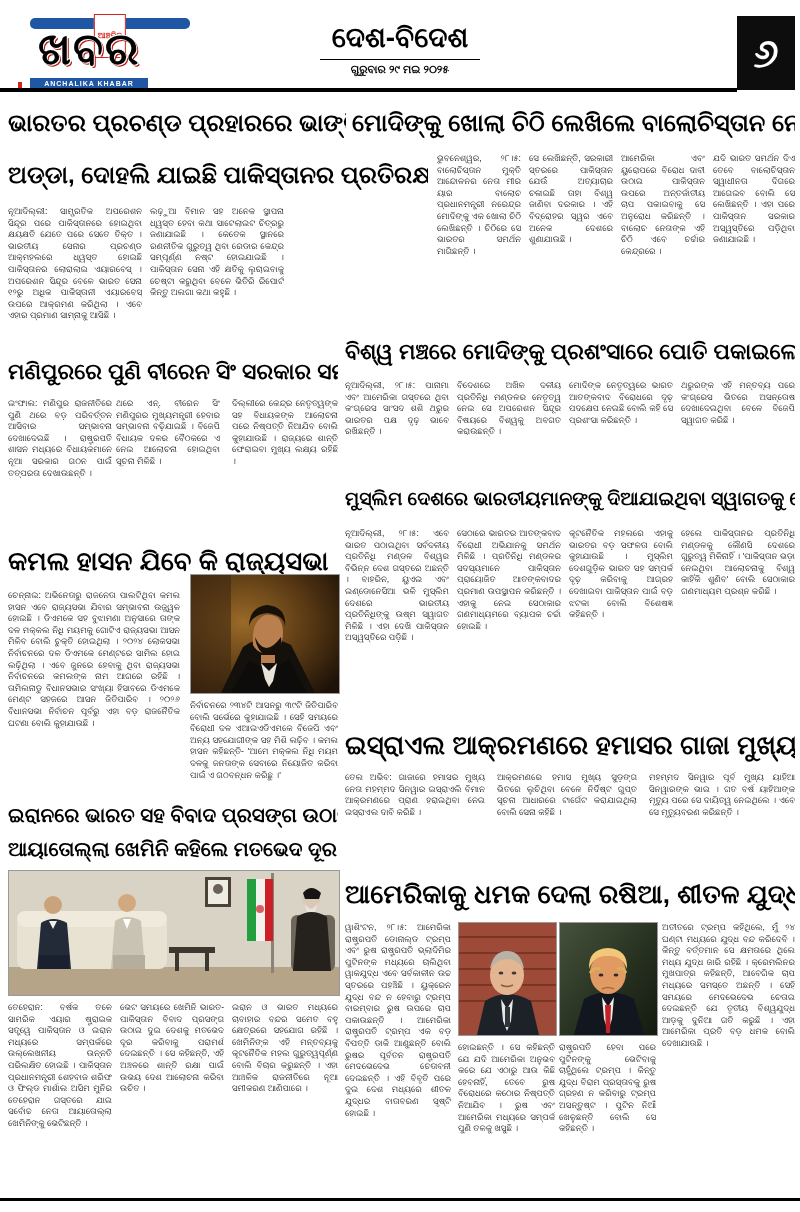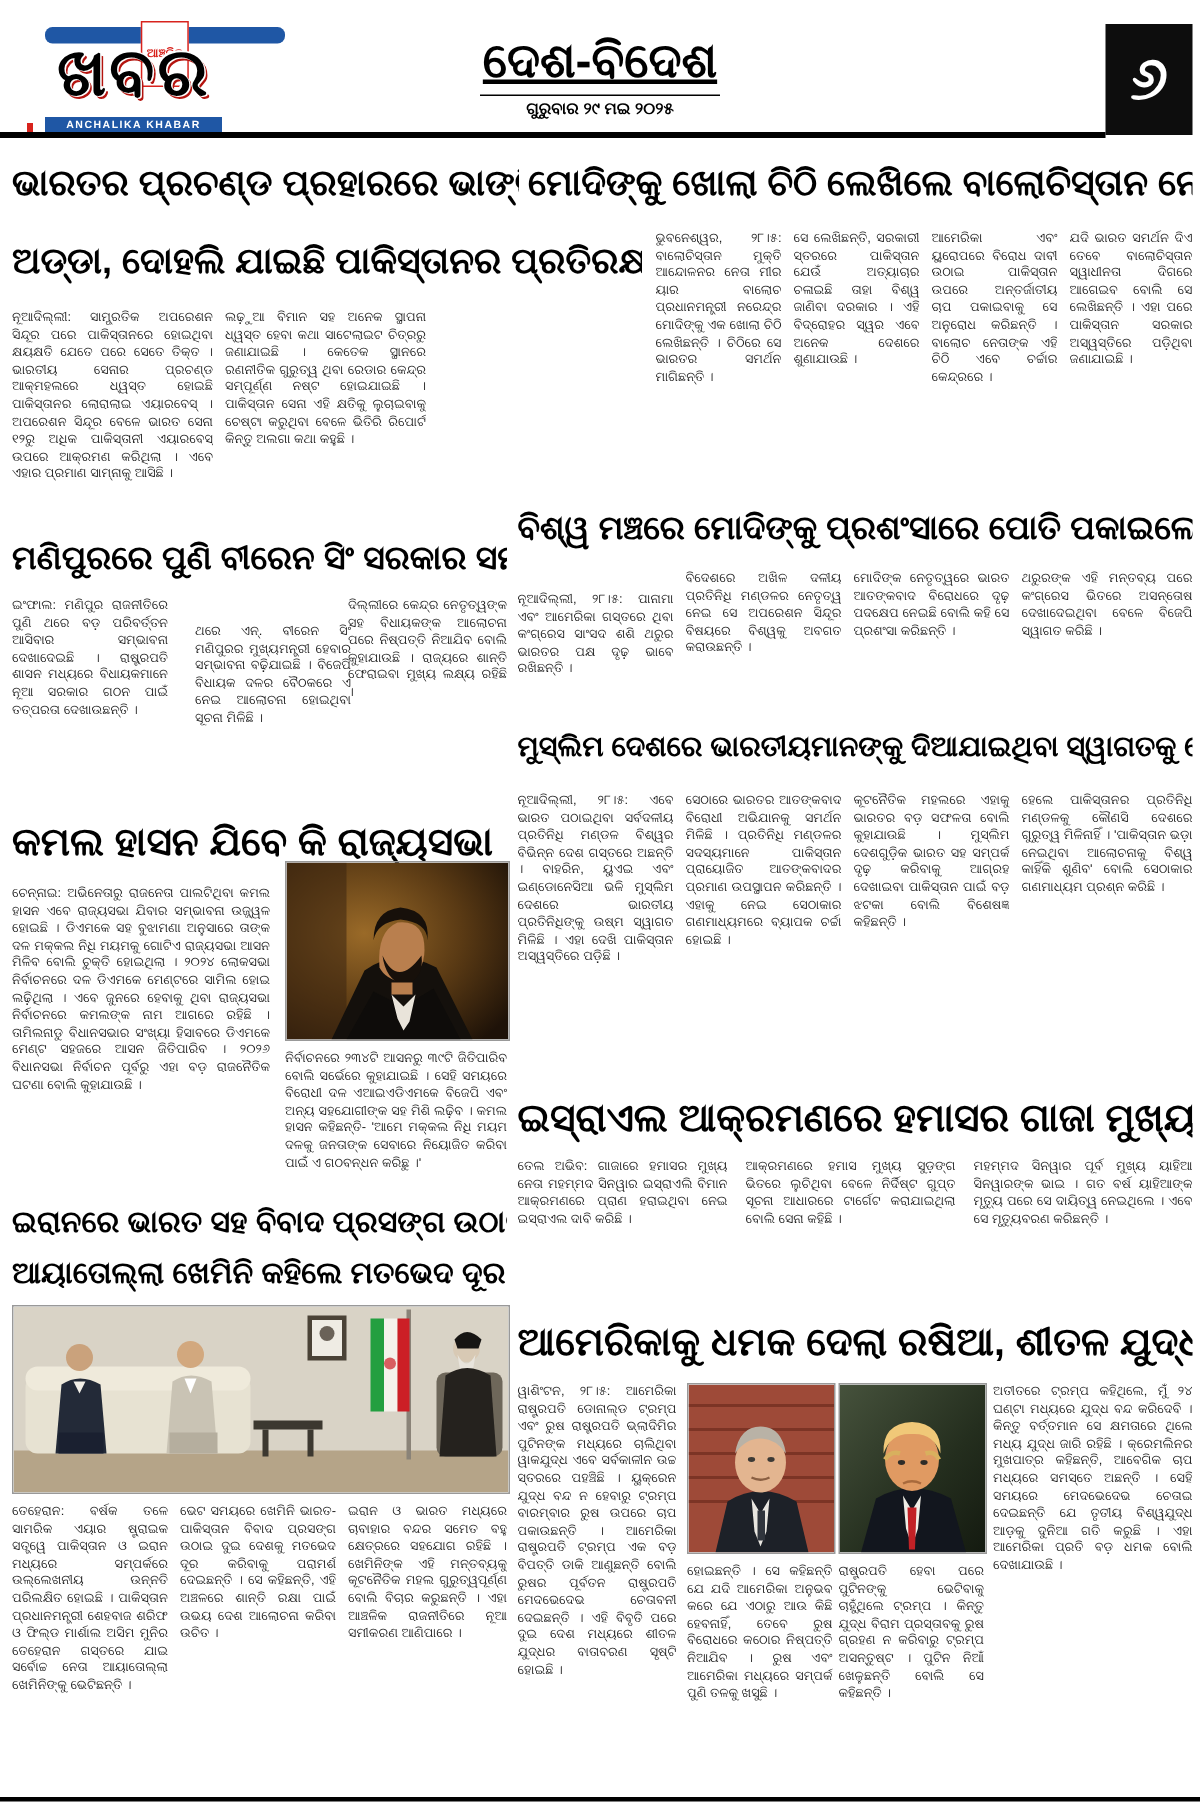--- a/index.html
+++ b/index.html
@@ -9,21 +9,21 @@
   
   .logo-bar{background:#1f57a5;height:11px;border-radius:5px;}
   .logo-tag{position:absolute;top:-4px;left:50%;transform:translateX(-50%);
             background:#fff;color:#d8231d;font-size:8px;font-weight:bold;
             padding:16px 3px;line-height:10px;border:1px solid #d8231d;}
   .logo-main{color:#000000;font-weight:bold;font-size:44px;line-height:46px;
              text-shadow:1px 1px 0 #fff,-1px -1px 0 #fff,2px 2px 0 #b4140f;
              letter-spacing:2px;white-space:nowrap;}
   .logo-sub{background:#1f57a5;color:#fff;font-size:7px;font-weight:bold;
             letter-spacing:1px;text-align:center;line-height:12px;height:12px;}
-  .sec-title{font-size:32px;font-weight:bold;color:#000;text-align:center;white-space:nowrap;text-decoration:underline;}
+  .sec-title{font-size:28px;font-weight:bold;color:#000;text-align:center;white-space:nowrap;}
   .sec-underline{height:1px;background:#000;}
   .sec-date{font-size:11px;font-weight:bold;text-align:center;color:#000;white-space:nowrap;}
   .page-box{background:#0d0d0d;color:#fff;text-align:center;}
   .page-num{font-size:40px;font-weight:bold;line-height:74px;}
   .rule{background:#000;}
   
   .hl{font-weight:bold;color:#000;white-space:nowrap;overflow:hidden;}
   .hl-24{font-size:24px;line-height:34px;}
   .hl-22{font-size:22px;line-height:32px;}
   .hl-20{font-size:19px;line-height:30px;}
@@ -68,25 +68,25 @@
   <div class="col abs" style="left:8px;top:206px;width:134px;height:128px;">ନୂଆଦିଲ୍ଲୀ: ସାମ୍ପ୍ରତିକ ଅପରେଶନ ସିନ୍ଦୂର ପରେ ପାକିସ୍ତାନରେ ହୋଇଥିବା କ୍ଷୟକ୍ଷତି ଯେତେ ପରେ ସେତେ ତିକ୍ତ । ଭାରତୀୟ ସେନାର ପ୍ରଚଣ୍ଡ ଆକ୍ମହଲରେ ଧ୍ୱସ୍ତ ହୋଇଛି ପାକିସ୍ତାନର ଲୋରାଲାଇ ଏୟାରବେସ୍ । ଅପରେଶନ ସିନ୍ଦୂର ବେଳେ ଭାରତ ସେନା ୧୨ରୁ ଅଧିକ ପାକିସ୍ତାନୀ ଏୟାରବେସ୍ ଉପରେ ଆକ୍ରମଣ କରିଥିଲା । ଏବେ ଏହାର ପ୍ରମାଣ ସାମ୍ନାକୁ ଆସିଛି ।</div>
   <div class="col abs" style="left:150px;top:206px;width:134px;height:128px;">ଲଢ଼ୁଆ ବିମାନ ସହ ଅନେକ ସ୍ଥାପନା ଧ୍ୱସ୍ତ ହେବା କଥା ସାଟେଲାଇଟ ଚିତ୍ରରୁ ଜଣାଯାଇଛି । କେତେକ ସ୍ଥାନରେ ରଣନୀତିକ ଗୁରୁତ୍ୱ ଥିବା ରେଡାର କେନ୍ଦ୍ର ସମ୍ପୂର୍ଣ୍ଣ ନଷ୍ଟ ହୋଇଯାଇଛି । ପାକିସ୍ତାନ ସେନା ଏହି କ୍ଷତିକୁ ଲୁଚାଇବାକୁ ଚେଷ୍ଟା କରୁଥିବା ବେଳେ ଭିତିରି ରିପୋର୍ଟ କିନ୍ତୁ ଅଲଗା କଥା କହୁଛି ।</div>
 
   <div class="col abs" style="left:437px;top:153px;width:84px;height:180px;">ଭୁବନେଶ୍ୱର, ୨୮।୫: ବାଲୋଚିସ୍ତାନ ମୁକ୍ତି ଆନ୍ଦୋଳନର ନେତା ମୀର ୟାର ବାଲୋଚ ପ୍ରଧାନମନ୍ତ୍ରୀ ନରେନ୍ଦ୍ର ମୋଦିଙ୍କୁ ଏକ ଖୋଲା ଚିଠି ଲେଖିଛନ୍ତି । ଚିଠିରେ ସେ ଭାରତର ସମର୍ଥନ ମାଗିଛନ୍ତି ।</div>
   <div class="col abs" style="left:529px;top:153px;width:84px;height:180px;">ସେ ଲେଖିଛନ୍ତି, ସରକାରୀ ସ୍ତରରେ ପାକିସ୍ତାନ ଯେଉଁ ଅତ୍ୟାଚାର ଚଳାଇଛି ତାହା ବିଶ୍ୱ ଜାଣିବା ଦରକାର । ଏହି ବିଦ୍ରୋହର ସ୍ୱର ଏବେ ଅନେକ ଦେଶରେ ଶୁଣାଯାଉଛି ।</div>
   <div class="col abs" style="left:621px;top:153px;width:84px;height:180px;">ଆମେରିକା ଏବଂ ୟୁରୋପରେ ବିରୋଧ ଦାବୀ ଉଠାଇ ପାକିସ୍ତାନ ଉପରେ ଅନ୍ତର୍ଜାତୀୟ ଚାପ ପକାଇବାକୁ ସେ ଅନୁରୋଧ କରିଛନ୍ତି । ବାଲୋଚ ନେତାଙ୍କ ଏହି ଚିଠି ଏବେ ଚର୍ଚ୍ଚାର କେନ୍ଦ୍ରରେ ।</div>
   <div class="col abs" style="left:713px;top:153px;width:82px;height:180px;">ଯଦି ଭାରତ ସମର୍ଥନ ଦିଏ ତେବେ ବାଲୋଚିସ୍ତାନ ସ୍ୱାଧୀନତା ଦିଗରେ ଆଗେଇବ ବୋଲି ସେ ଲେଖିଛନ୍ତି । ଏହା ପରେ ପାକିସ୍ତାନ ସରକାର ଅସ୍ୱସ୍ତିରେ ପଡ଼ିଥିବା ଜଣାଯାଇଛି ।</div>
 
   <div class="hl hl-22 abs" style="left:8px;top:356px;width:330px;">ମଣିପୁରରେ ପୁଣି ବୀରେନ ସିଂ ସରକାର ସମ୍ଭାବନା !</div>
   <div class="col abs" style="left:8px;top:398px;width:104px;height:138px;">ଇଂଫାଲ: ମଣିପୁର ରାଜନୀତିରେ ପୁଣି ଥରେ ବଡ଼ ପରିବର୍ତ୍ତନ ଆସିବାର ସମ୍ଭାବନା ଦେଖାଦେଇଛି । ରାଷ୍ଟ୍ରପତି ଶାସନ ମଧ୍ୟରେ ବିଧାୟକମାନେ ନୂଆ ସରକାର ଗଠନ ପାଇଁ ତତ୍ପରତା ଦେଖାଉଛନ୍ତି ।</div>
-  <div class="col abs" style="left:130px;top:398px;width:104px;height:138px;margin-top:17px;">ଥରେ ଏନ୍. ବୀରେନ ସିଂ ମଣିପୁରର ମୁଖ୍ୟମନ୍ତ୍ରୀ ହେବାର ସମ୍ଭାବନା ବଢ଼ିଯାଇଛି । ବିଜେପି ବିଧାୟକ ଦଳର ବୈଠକରେ ଏ ନେଇ ଆଲୋଚନା ହୋଇଥିବା ସୂଚନା ମିଳିଛି ।</div>
+  <div class="col abs" style="left:116px;top:398px;width:104px;height:138px;">ଥରେ ଏନ୍. ବୀରେନ ସିଂ ମଣିପୁରର ମୁଖ୍ୟମନ୍ତ୍ରୀ ହେବାର ସମ୍ଭାବନା ବଢ଼ିଯାଇଛି । ବିଜେପି ବିଧାୟକ ଦଳର ବୈଠକରେ ଏ ନେଇ ଆଲୋଚନା ହୋଇଥିବା ସୂଚନା ମିଳିଛି ।</div>
   <div class="col abs" style="left:232px;top:398px;width:106px;height:138px;">ଦିଲ୍ଲୀରେ କେନ୍ଦ୍ର ନେତୃତ୍ୱଙ୍କ ସହ ବିଧାୟକଙ୍କ ଆଲୋଚନା ପରେ ନିଷ୍ପତ୍ତି ନିଆଯିବ ବୋଲି କୁହାଯାଉଛି । ରାଜ୍ୟରେ ଶାନ୍ତି ଫେରାଇବା ମୁଖ୍ୟ ଲକ୍ଷ୍ୟ ରହିଛି ।</div>
 
   <div class="hl hl-22 abs" style="left:345px;top:336px;width:450px;">ବିଶ୍ୱ ମଞ୍ଚରେ ମୋଦିଙ୍କୁ ପ୍ରଶଂସାରେ ପୋତି ପକାଇଲେ ଶଶି ଥରୁର</div>
-  <div class="col abs" style="left:345px;top:380px;width:104px;height:96px;margin-top:14px;">ନୂଆଦିଲ୍ଲୀ, ୨୮।୫: ପାନାମା ଏବଂ ଆମେରିକା ଗସ୍ତରେ ଥିବା କଂଗ୍ରେସ ସାଂସଦ ଶଶି ଥରୁର ଭାରତର ପକ୍ଷ ଦୃଢ଼ ଭାବେ ରଖିଛନ୍ତି ।</div>
+  <div class="col abs" style="left:345px;top:380px;width:104px;height:96px;">ନୂଆଦିଲ୍ଲୀ, ୨୮।୫: ପାନାମା ଏବଂ ଆମେରିକା ଗସ୍ତରେ ଥିବା କଂଗ୍ରେସ ସାଂସଦ ଶଶି ଥରୁର ଭାରତର ପକ୍ଷ ଦୃଢ଼ ଭାବେ ରଖିଛନ୍ତି ।</div>
   <div class="col abs" style="left:457px;top:380px;width:104px;height:96px;">ବିଦେଶରେ ଅଖିଳ ଦଳୀୟ ପ୍ରତିନିଧି ମଣ୍ଡଳର ନେତୃତ୍ୱ ନେଇ ସେ ଅପରେଶନ ସିନ୍ଦୂର ବିଷୟରେ ବିଶ୍ୱକୁ ଅବଗତ କରାଉଛନ୍ତି ।</div>
   <div class="col abs" style="left:569px;top:380px;width:104px;height:96px;">ମୋଦିଙ୍କ ନେତୃତ୍ୱରେ ଭାରତ ଆତଙ୍କବାଦ ବିରୋଧରେ ଦୃଢ଼ ପଦକ୍ଷେପ ନେଇଛି ବୋଲି କହି ସେ ପ୍ରଶଂସା କରିଛନ୍ତି ।</div>
   <div class="col abs" style="left:681px;top:380px;width:114px;height:96px;">ଥରୁରଙ୍କ ଏହି ମନ୍ତବ୍ୟ ପରେ କଂଗ୍ରେସ ଭିତରେ ଅସନ୍ତୋଷ ଦେଖାଦେଇଥିବା ବେଳେ ବିଜେପି ସ୍ୱାଗତ କରିଛି ।</div>
 
   <div class="hl hl-20 abs" style="left:345px;top:484px;width:450px;">ମୁସ୍ଲିମ ଦେଶରେ ଭାରତୀୟମାନଙ୍କୁ ଦିଆଯାଇଥିବା ସ୍ୱାଗତକୁ ଦେଖିଲେ ପାକିସ୍ତାନକୁ ଝଟକା</div>
   <div class="col abs" style="left:345px;top:528px;width:104px;height:192px;">ନୂଆଦିଲ୍ଲୀ, ୨୮।୫: ଏବେ ଭାରତ ପଠାଇଥିବା ସର୍ବଦଳୀୟ ପ୍ରତିନିଧି ମଣ୍ଡଳ ବିଶ୍ୱର ବିଭିନ୍ନ ଦେଶ ଗସ୍ତରେ ଅଛନ୍ତି । ବାହରିନ, ୟୁଏଇ ଏବଂ ଇଣ୍ଡୋନେସିଆ ଭଳି ମୁସ୍ଲିମ ଦେଶରେ ଭାରତୀୟ ପ୍ରତିନିଧିଙ୍କୁ ଉଷ୍ମ ସ୍ୱାଗତ ମିଳିଛି । ଏହା ଦେଖି ପାକିସ୍ତାନ ଅସ୍ୱସ୍ତିରେ ପଡ଼ିଛି ।</div>
   <div class="col abs" style="left:457px;top:528px;width:104px;height:192px;">ସେଠାରେ ଭାରତର ଆତଙ୍କବାଦ ବିରୋଧୀ ଅଭିଯାନକୁ ସମର୍ଥନ ମିଳିଛି । ପ୍ରତିନିଧି ମଣ୍ଡଳର ସଦସ୍ୟମାନେ ପାକିସ୍ତାନ ପ୍ରାୟୋଜିତ ଆତଙ୍କବାଦର ପ୍ରମାଣ ଉପସ୍ଥାପନ କରିଛନ୍ତି । ଏହାକୁ ନେଇ ସେଠାକାର ଗଣମାଧ୍ୟମରେ ବ୍ୟାପକ ଚର୍ଚ୍ଚା ହୋଇଛି ।</div>
   <div class="col abs" style="left:569px;top:528px;width:104px;height:192px;">କୂଟନୈତିକ ମହଲରେ ଏହାକୁ ଭାରତର ବଡ଼ ସଫଳତା ବୋଲି କୁହାଯାଉଛି । ମୁସ୍ଲିମ ଦେଶଗୁଡ଼ିକ ଭାରତ ସହ ସମ୍ପର୍କ ଦୃଢ଼ କରିବାକୁ ଆଗ୍ରହ ଦେଖାଇବା ପାକିସ୍ତାନ ପାଇଁ ବଡ଼ ଝଟକା ବୋଲି ବିଶେଷଜ୍ଞ କହିଛନ୍ତି ।</div>
   <div class="col abs" style="left:681px;top:528px;width:114px;height:192px;">ହେଲେ ପାକିସ୍ତାନର ପ୍ରତିନିଧି ମଣ୍ଡଳକୁ କୌଣସି ଦେଶରେ ଗୁରୁତ୍ୱ ମିଳିନାହିଁ । 'ପାକିସ୍ତାନ ଭଡ଼ା ନେଇଥିବା ଆଲୋଚନାକୁ ବିଶ୍ୱ କାହିଁକି ଶୁଣିବ' ବୋଲି ସେଠାକାର ଗଣମାଧ୍ୟମ ପ୍ରଶ୍ନ କରିଛି ।</div>
 

